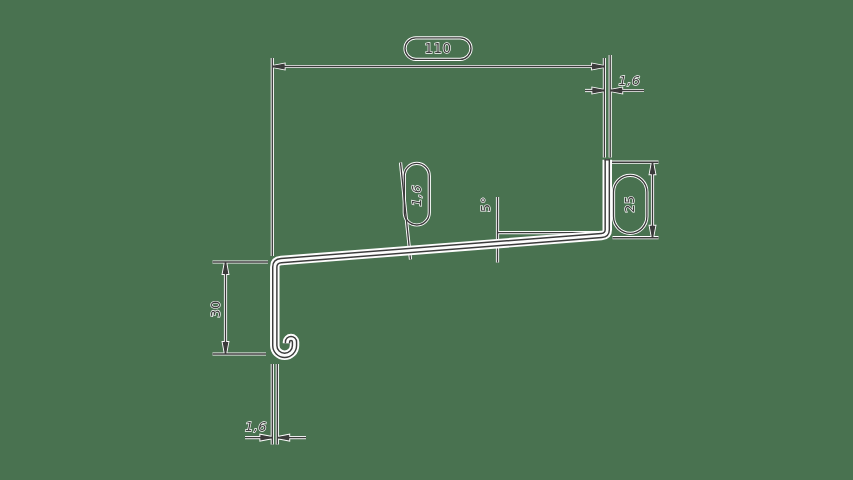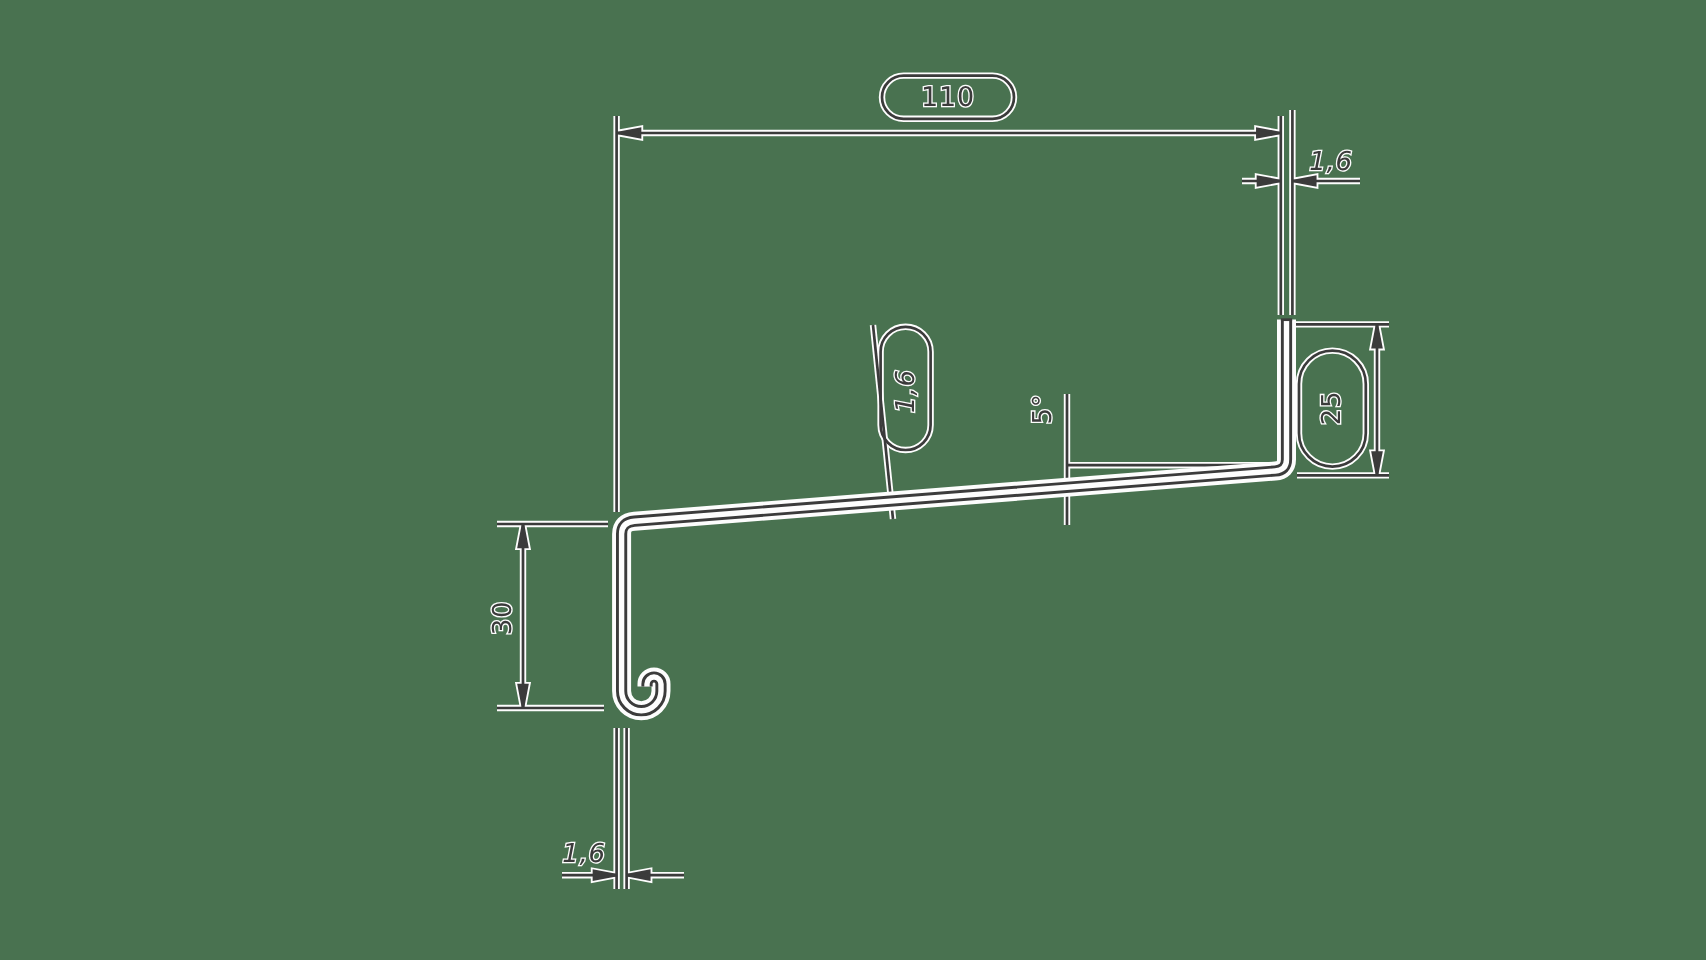--- a/index.html
+++ b/index.html
@@ -1,20 +1,19 @@
 <!DOCTYPE html>
 <html><head>
 <meta charset="utf-8">
 <style>
   html,body{margin:0;padding:0;background:#497250;}
   .canvas{
     width:710px;height:480px;position:relative;overflow:hidden;
     background:var(--bg,#497250);
     font-family:"DejaVu Sans", sans-serif;
-    margin-left:36px;
   }
   svg{display:block;}
   
   .dims-halo{stroke:#fdfdfd;fill:#fdfdfd;stroke-width:3.2;}
   .dims-main{stroke:#3b3b3b;fill:#3b3b3b;stroke-width:1.35;}
   
   .p-halo{fill:none;stroke:#fdfdfd;stroke-width:9.5;stroke-linejoin:round;}
   .p-dark{fill:none;stroke:#3b3b3b;stroke-width:5.6;stroke-linejoin:round;}
   .p-core{fill:none;stroke:#fdfdfd;stroke-width:2.7;stroke-linejoin:round;}
   .capline{stroke:#3b3b3b;stroke-width:1.35;}

